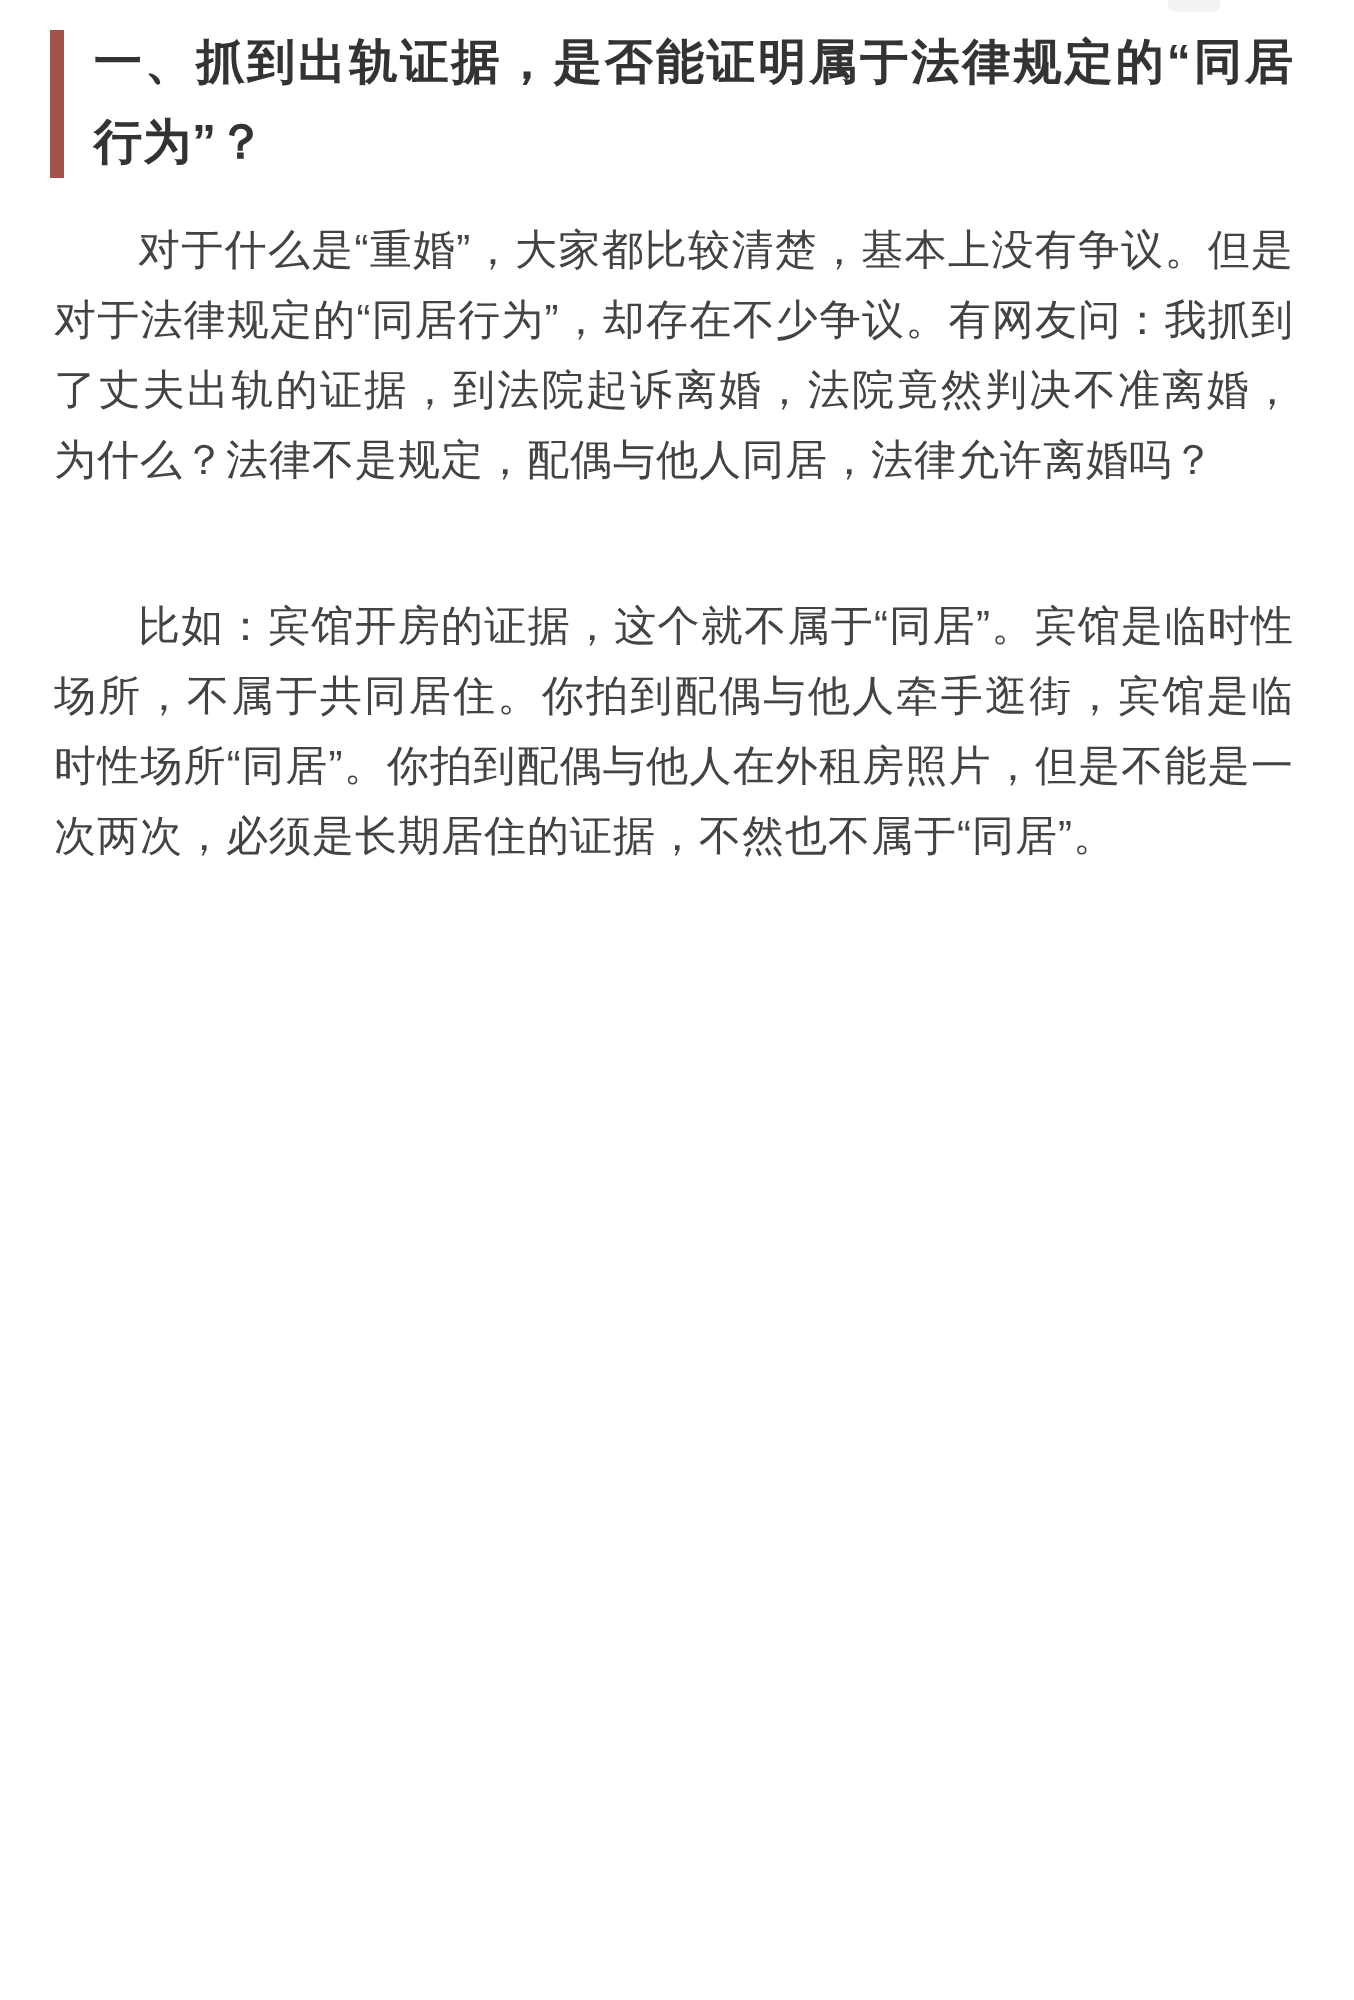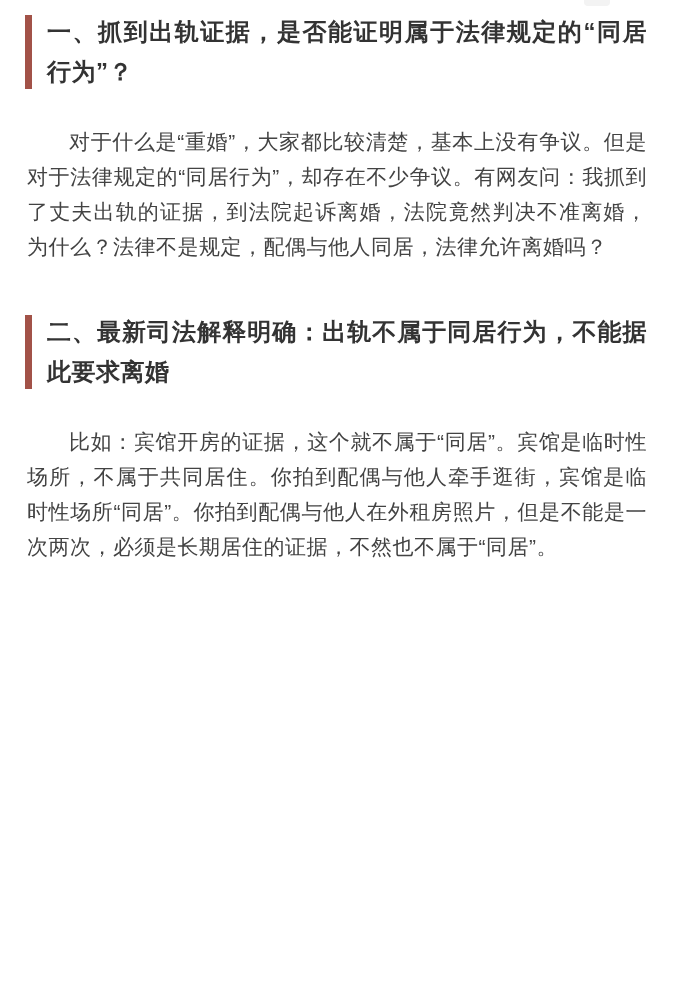--- a/index.html
+++ b/index.html
@@ -49,21 +49,21 @@
   .para {
     margin: 20px 0 0 0;
     font-size: 21px;
     line-height: 35px;
     color: #434343;
     letter-spacing: 0.5px;
     text-align: justify;
     text-indent: 2em;
   }
   .para:first-of-type {
-    margin-top: 32px;
+    margin-top: 16px;
   }
   .bold-run {
     font-weight: bold;
     color: #333333;
   }
 </style>
 </head>
 <body>
 
 <div class="top-smudge"></div>
@@ -76,20 +76,19 @@
       <span>一、抓到出轨证据，是否能证明属于法律规定的“同居行为”？</span>
     </h2>
     <p class="para">
       <span>对于什么是“重婚”，大家都比较清楚，基本上没有争议。但是对于法律规定的“同居行为”，却存在不少争议。有网友问：我抓到了丈夫出轨的证据，到法院起诉离婚，法院竟然判决不准离婚，为什么？法律不是规定，配偶与他人同居，法律允许离婚吗？</span>
     </p>
   </section>
 
   <section class="section">
     <h2 class="section-heading">
       <span class="accent-bar"></span>
-      <span>二、最新司法解释明确：出轨不属于同居行为，不能据此要求离婚</span>
     </h2>
     <p class="para">
       <span>比如：宾馆开房的证据，这个就不属于“同居”。宾馆是临时性场所，不属于共同居住。你拍到配偶与他人牵手逛街，宾馆是临时性场所“同居”。你拍到配偶与他人在外租房照片，但是不能是一次两次，必须是长期居住的证据，不然也不属于“同居”。</span>
     </p>
   </section>
 
 </article>
 
 </body></html>

